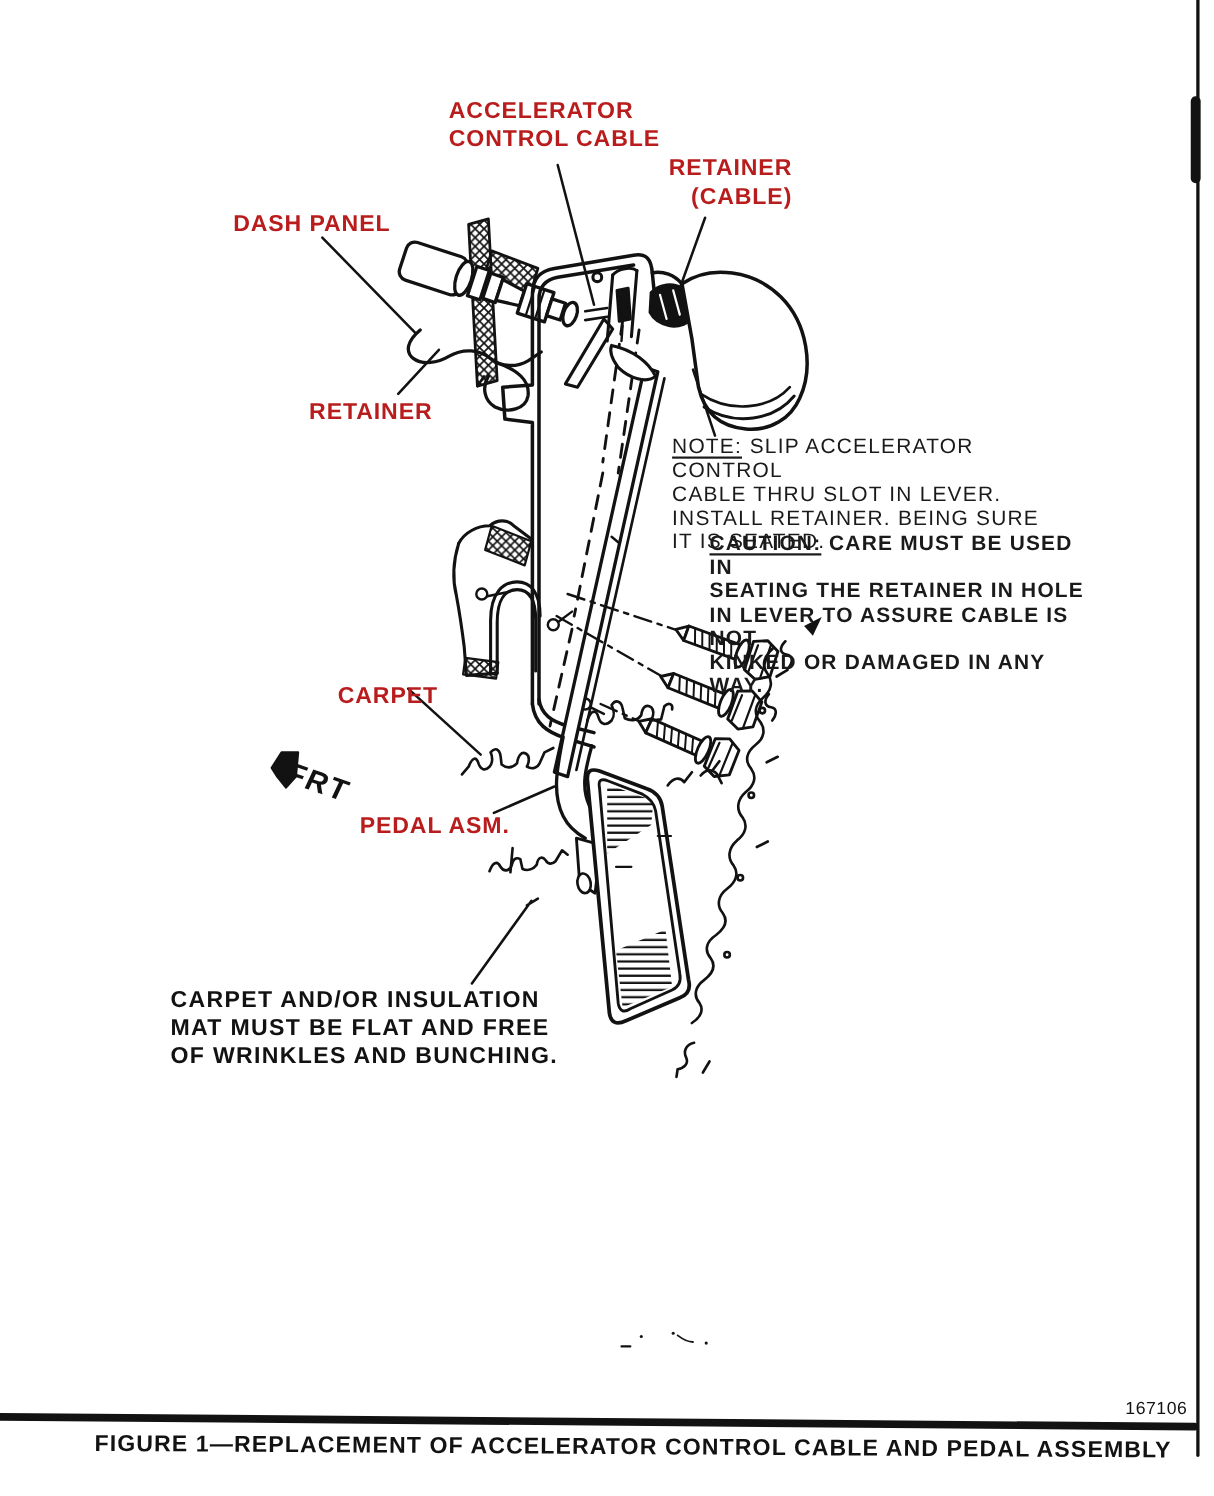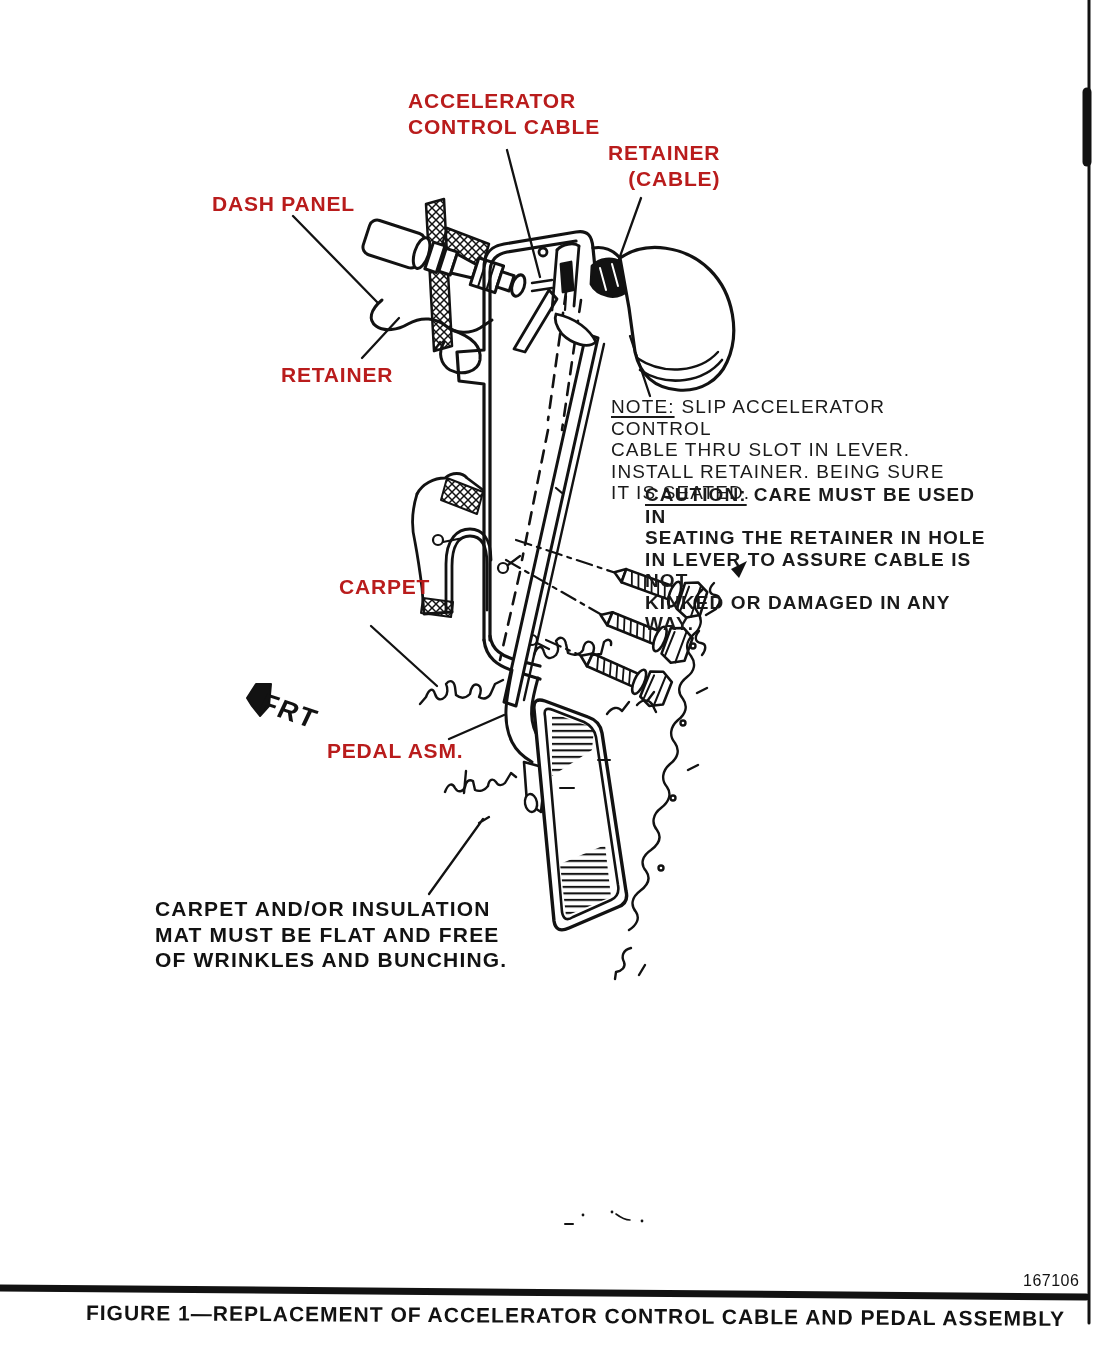--- a/index.html
+++ b/index.html
@@ -239,21 +239,21 @@
 IT IS SEATED.</span>
 </div>
 
 <div class="noteblk" style="left:645px;top:484px;font-weight:bold;">
   <span class="t">CAUTION:</span><span class="b">CARE MUST BE USED IN
 SEATING THE RETAINER IN HOLE
 IN LEVER TO ASSURE CABLE IS NOT
 KINKED OR DAMAGED IN ANY WAY.</span>
 </div>
 
-<div class="lbl" style="left:307px;top:574px;margin-left:32px;">CARPET</div>
+<div class="lbl" style="left:307px;top:620px;">CARPET</div>
 
 <div class="frt">FRT</div>
 
 <div class="lbl" style="left:327px;top:738px;">PEDAL ASM.</div>
 
 <div class="bignote">CARPET AND/OR INSULATION
 MAT MUST BE FLAT AND FREE
 OF WRINKLES AND BUNCHING.</div>
 
 <div class="code">167106</div>

